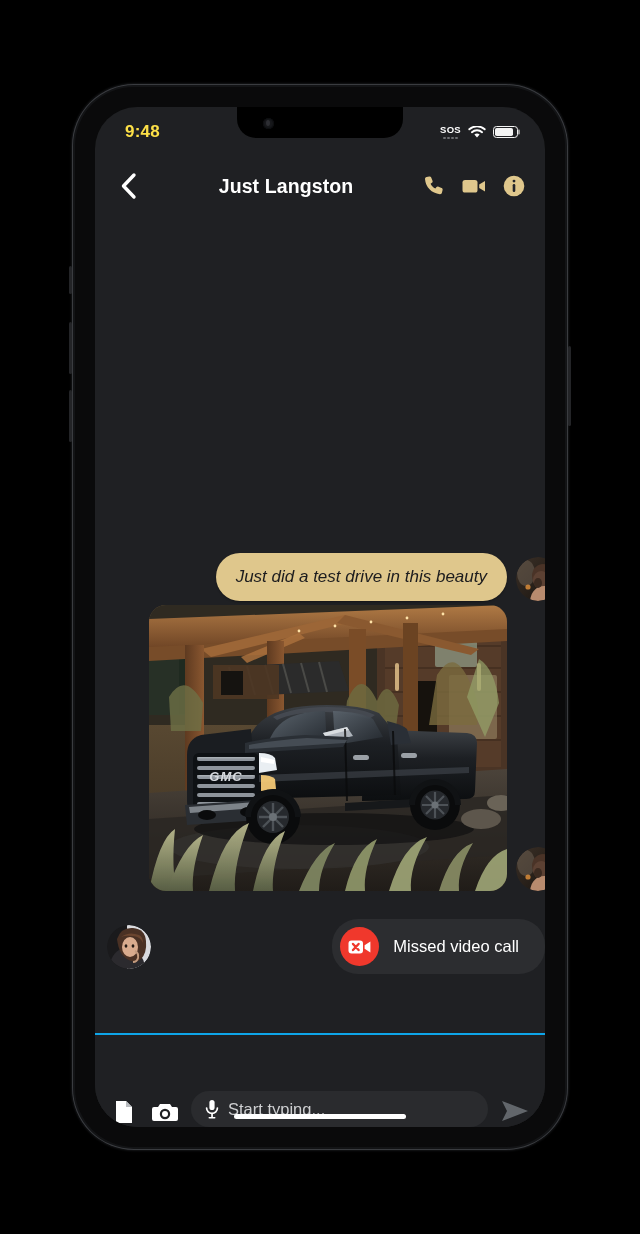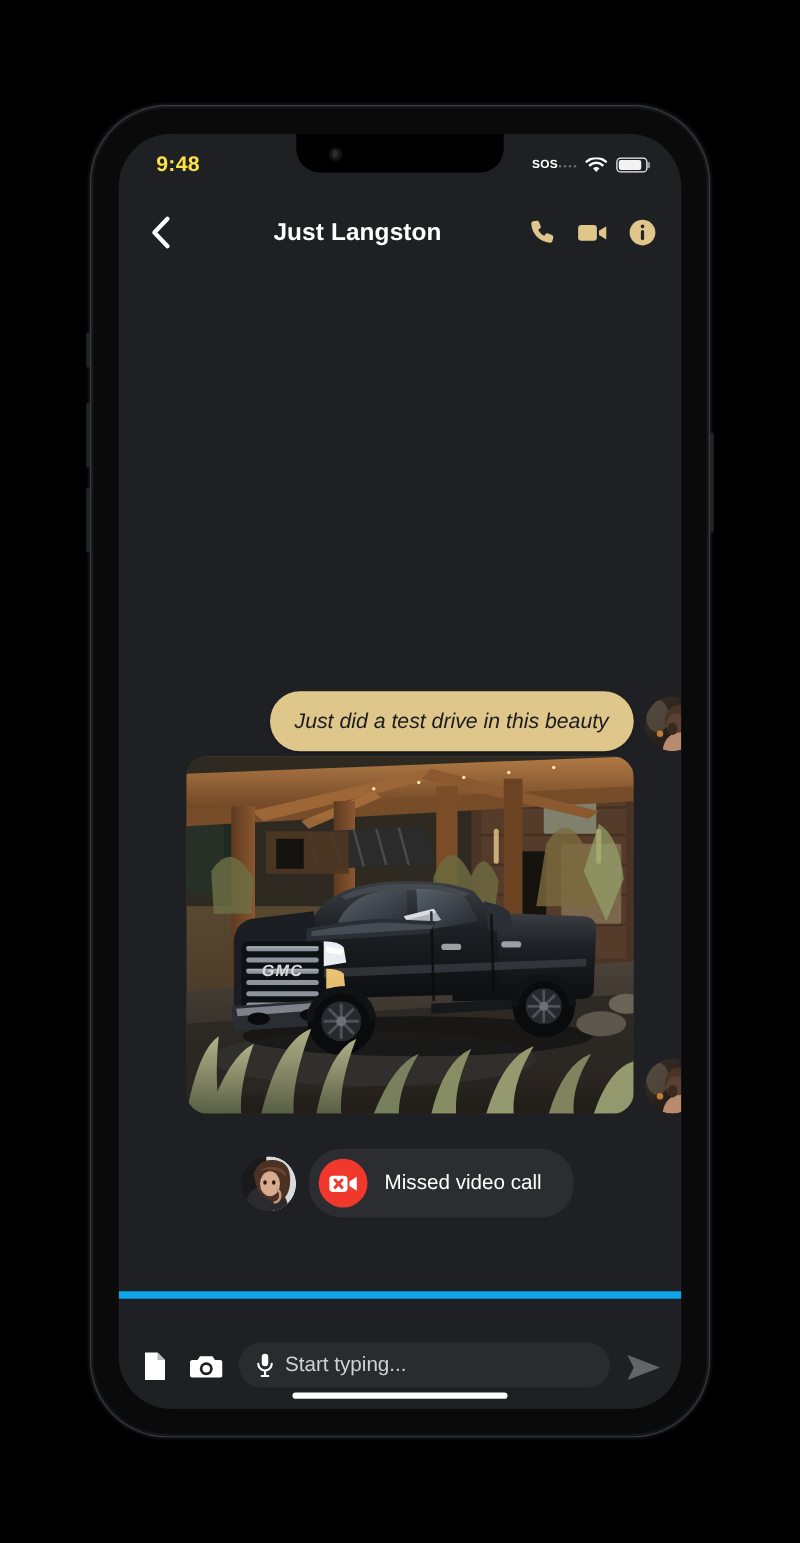--- a/index.html
+++ b/index.html
@@ -101,21 +101,21 @@
     font-weight: bold;
     letter-spacing: .2px;
     margin-top: 2px;
   }
   #status-right {
     display: flex;
     align-items: center;
     gap: 7px;
     margin-top: 2px;
   }
-  #sos-block { display: flex; flex-direction: row; align-items: center; }
+  #sos-block { display: flex; flex-direction: column; align-items: center; }
   #sos-text {
     color: #ffffff;
     font-size: 9.5px;
     font-weight: bold;
     letter-spacing: .3px;
     line-height: 10px;
   }
   #sos-dots { display: flex; gap: 1.5px; margin-top: 1.5px; }
   #sos-dots i {
     width: 2.5px; height: 2.5px; border-radius: 50%;
@@ -228,21 +228,21 @@
     overflow: hidden;
     position: relative;
     background: #2a2219;
   }
   #bubble-image svg { display: block; width: 100%; height: 100%; }
 
   
   #row-missedcall {
     display: flex;
     align-items: center;
-    justify-content: center;
+    justify-content: space-between;
     padding-left: 12px;
     margin-top: 28px;
   }
   #missedcall-avatar {
     width: 44px; height: 44px;
     border-radius: 50%;
     overflow: hidden;
     flex: 0 0 44px;
     margin-right: 10px;
   }
@@ -265,23 +265,23 @@
     color: #ffffff;
     font-size: 16.5px;
   }
 
   
   #input-bar {
     position: absolute;
     left: 0; right: 0; bottom: 0;
     height: 94px;
     background: #1f2023;
-    border-top: 6px solid #0ea5e9;
+    border-top: 2px solid #0ea5e9;
     display: flex;
-    align-items: center;
+    align-items: flex-end;
     padding: 18px 14px 0 14px;
     box-sizing: border-box;
     gap: 11px;
     z-index: 18;
   }
   .bar-icon {
     width: 30px; height: 30px;
     display: flex; align-items: center; justify-content: center;
     flex: 0 0 30px;
     cursor: pointer;

